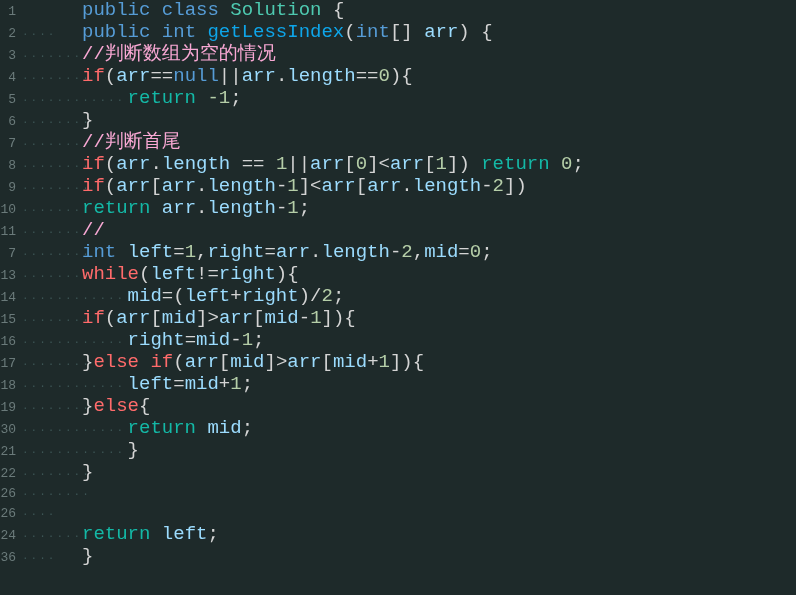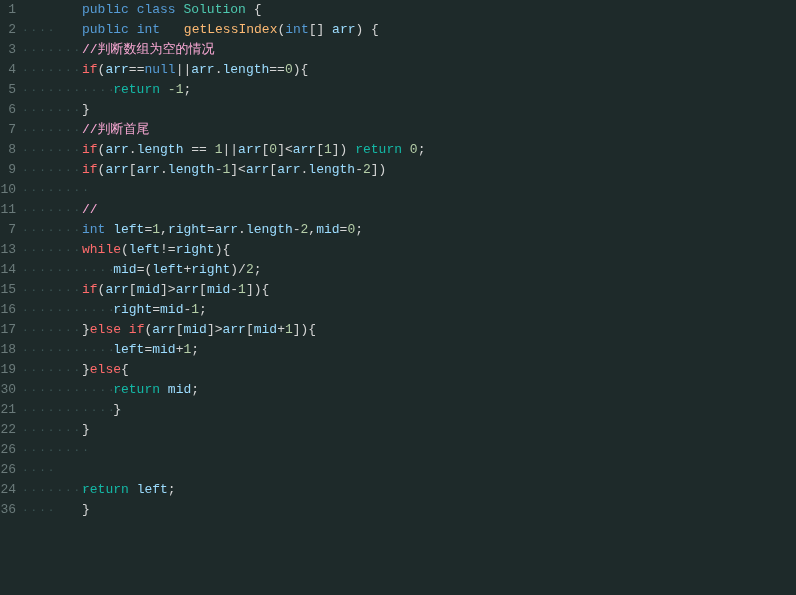--- a/index.html
+++ b/index.html
@@ -39,32 +39,32 @@
     .line-dots {
       color: #3a4a4a;
       width: 60px;
       min-width: 60px;
       letter-spacing: 2px;
       font-size: 11px;
     }
     .line-content {
       flex: 1;
       white-space: pre;
-      font-size: 13px;
+      font-size: 19px;
     }
     
     .kw-public { color: #569cd6; }
     .kw-class { color: #569cd6; }
     .kw-int { color: #569cd6; }
     .kw-return { color: #14b8a6; }
     .kw-if { color: #ff6b6b; }
     .kw-while { color: #ff6b6b; }
     .kw-else { color: #ff6b6b; }
     .class-name { color: #4ec9b0; }
-    .method-name { color: #fdba74; margin-left: 16px; }
+    .method-name { color: #0ea5e9; }
     .comment { color: #f9a8d4; }
     .number { color: #b5cea8; }
     .var-name { color: #9cdcfe; }
     .plain { color: #d4d4d4; }
     .dot { color: #3d5555; }
   </style>
 </head>
 <body>
 
 <div class="code-editor">
@@ -119,20 +119,21 @@
 
   <div class="code-line">
     <span class="line-number">9</span>
     <span class="line-dots dot">········</span>
     <span class="line-content"><span class="kw-if">if</span><span class="plain">(</span><span class="var-name">arr</span><span class="plain">[</span><span class="var-name">arr</span><span class="plain">.</span><span class="var-name">length</span><span class="plain">-</span><span class="number">1</span><span class="plain">]&lt;</span><span class="var-name">arr</span><span class="plain">[</span><span class="var-name">arr</span><span class="plain">.</span><span class="var-name">length</span><span class="plain">-</span><span class="number">2</span><span class="plain">])</span></span>
   </div>
 
   <div class="code-line">
     <span class="line-number">10</span>
     <span class="line-dots dot">········</span>
+    <span class="line-content"><span class="kw-return">return</span> <span class="var-name">arr</span><span class="plain">.</span><span class="var-name">length</span><span class="plain">-</span><span class="number">1</span><span class="plain">;</span></span>
   </div>
 
   <div class="code-line">
     <span class="line-number">11</span>
     <span class="line-dots dot">········</span>
     <span class="line-content"><span class="comment">//</span></span>
   </div>
 
   <div class="code-line">
     <span class="line-number">7</span>

